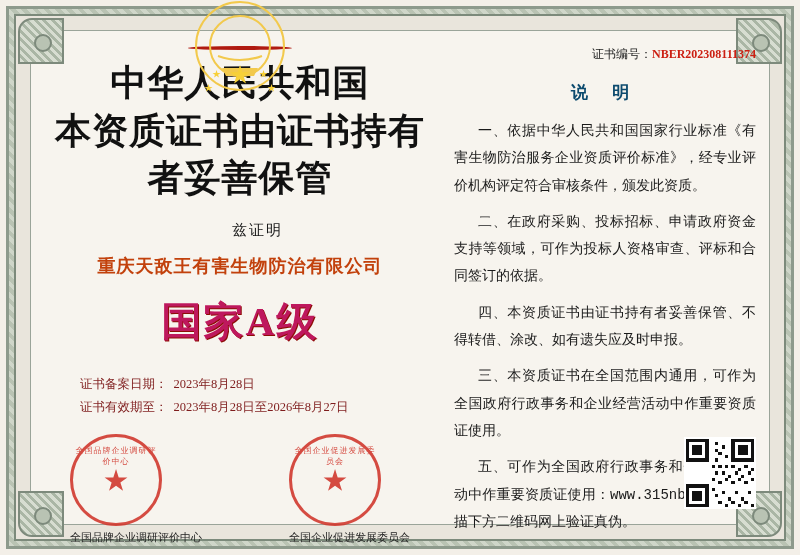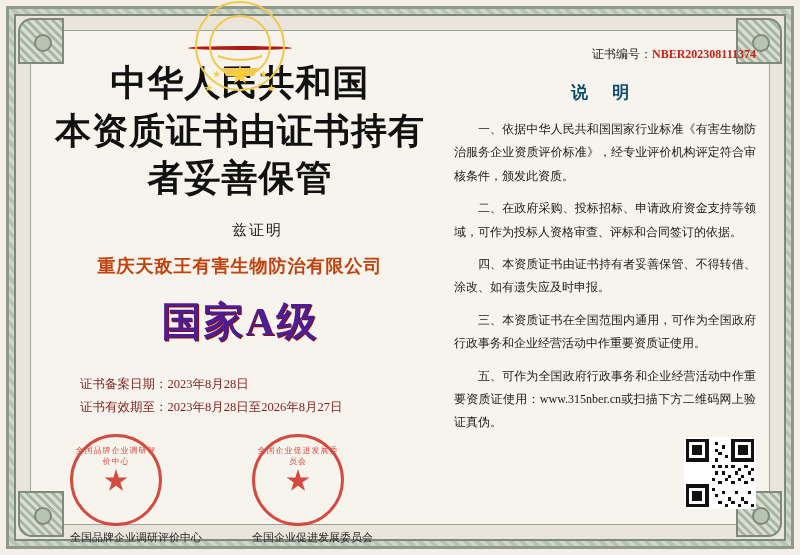--- a/index.html
+++ b/index.html
@@ -97,37 +97,37 @@
   }
   .sub-zheng{
     margin-top:18px;font-size:15px;color:#1a1a1a;
     font-family:Liberation Serif, serif;letter-spacing:2px;margin-left:35px;
   }
   .company{
     margin-top:14px;font-size:18px;color:#c2410c;font-weight:bold;
     font-family:"Liberation Serif",serif;letter-spacing:1px;
   }
   .grade{
-    margin-top:16px;font-size:40px;font-weight:bold;color:#4c1d95;
+    margin-top:16px;font-size:40px;font-weight:bold;color:#be185d;
     font-family:"Liberation Serif",serif;letter-spacing:2px;
     text-shadow:1px 1px 0 #8d0d05;
   }
 
   
   .record{
     margin-top:24px;width:320px;font-size:12.5px;color:#7f1d1d;
     font-family:"Liberation Serif",serif;line-height:1.9;
   }
   .record .row{display:flex;}
   .record .label{white-space:nowrap;}
-  .record .value{}
+  .record .value{margin-left:6px;}
 
   
   .seals{
-    margin-top:14px;width:340px;display:flex;justify-content:flex-start;gap:50px;
+    margin-top:14px;width:340px;display:flex;justify-content:space-between;gap:50px;
   }
   .seal-wrap{text-align:center;}
   .seal{
     width:86px;height:86px;border-radius:50%;
     border:3px solid #d0342a;position:relative;
     opacity:.88;
   }
   .seal .sstar{
     position:absolute;left:50%;top:50%;transform:translate(-50%,-50%);
     color:#d0342a;font-size:26px;line-height:1;
@@ -146,22 +146,22 @@
     text-align:right;font-size:12px;color:#222;
     font-family:"Liberation Serif",serif;margin-top:2px;
   }
   .cert-no .num{color:#cc1f12;font-weight:bold;}
   .explain-title{
     text-align:center;margin-top:18px;font-size:17px;font-weight:bold;
     color:#0c4a6e;letter-spacing:10px;font-family:"Liberation Serif",serif;
   }
   .explain-list{margin-top:14px;}
   .explain-item{
-    font-size:12px;color:#1a1a1a;line-height:1.95;
-    font-family:Liberation Serif, serif;
+    font-size:14px;color:#1a1a1a;line-height:1.95;
+    font-family:Liberation Mono, monospace;
     text-indent:24px;margin-bottom:9px;text-align:justify;
   }
   
   .qr{
     position:absolute;right:0;bottom:2px;width:72px;height:72px;
     background:#fff;padding:2px;box-sizing:border-box;
   }
   .qr svg{display:block;}
 </style>
 </head>

